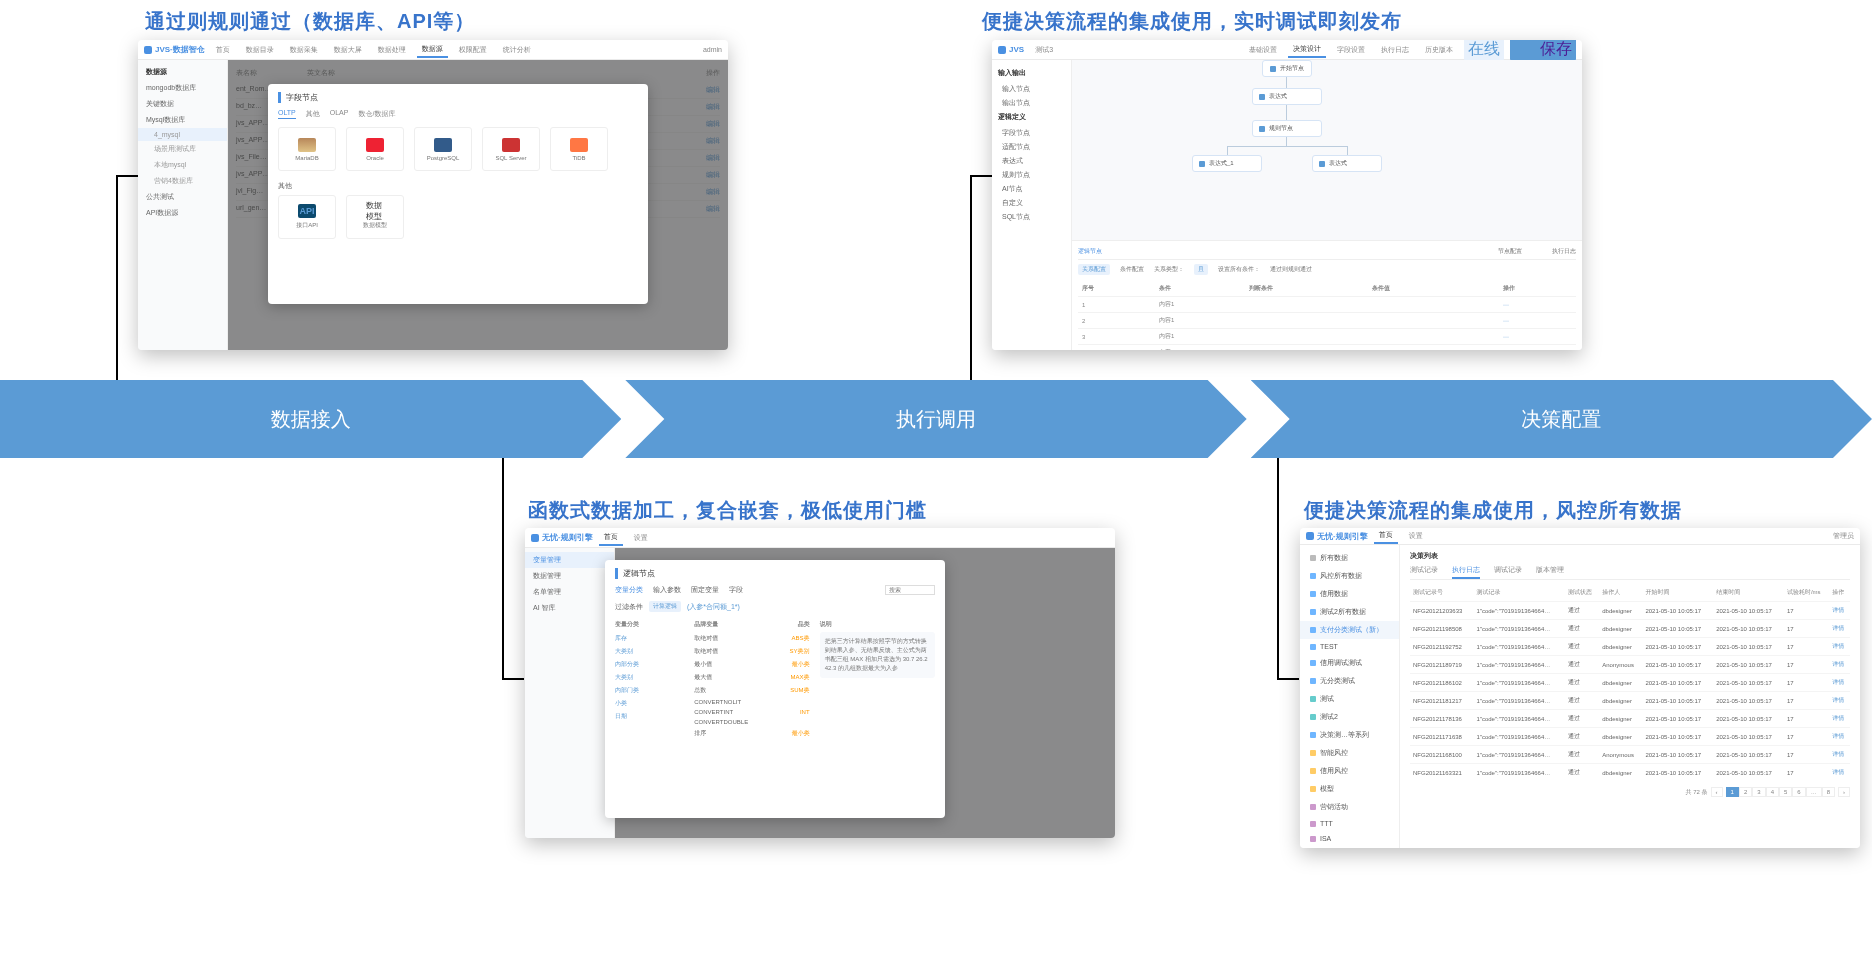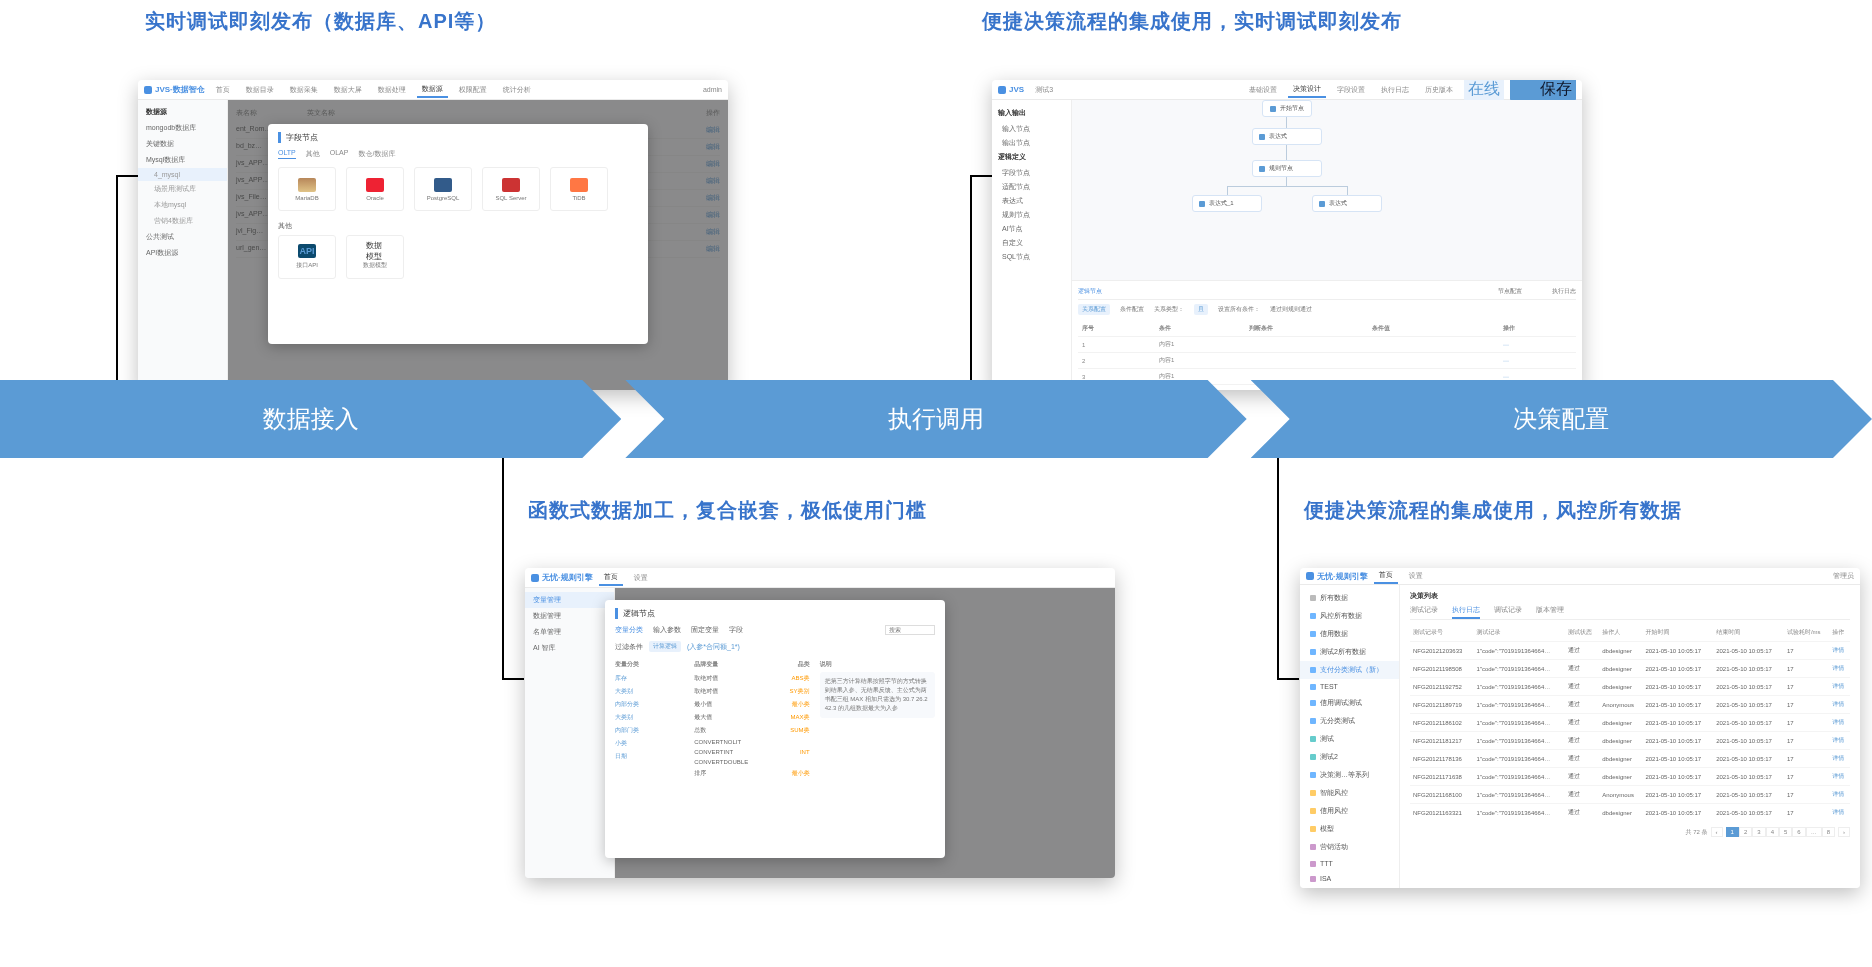--- a/index.html
+++ b/index.html
@@ -20,21 +20,20 @@
     letter-spacing: 1px;
   }
   .screenshot {
     position: absolute;
     background: #f4f5f6;
     border-radius: 4px;
     box-shadow: 0 6px 20px rgba(0,0,0,.25);
     overflow: hidden;
     display: flex;
     flex-direction: column;
-    margin-top: 40px;
   }
   .ss-header {
     height: 20px;
     background: #fff;
     border-bottom: 1px solid #eaeaea;
     display: flex;
     align-items: center;
     padding: 0 6px;
     gap: 6px;
   }
@@ -155,36 +154,36 @@
     width: 100%;
     height: 78px;
     display: flex;
   }
   .chevron {
     position: relative;
     flex: 1;
     height: 78px;
     background: #5b9bd5;
     color: #fff;
-    font-size: 24px;
+    font-size: 20px;
     display: flex; align-items: center; justify-content: center;
     margin-right: 4px;
     clip-path: polygon(0 0, calc(100% - 39px) 0, 100% 50%, calc(100% - 39px) 100%, 0 100%, 39px 50%);
   }
   .chevron:first-child { clip-path: polygon(0 0, calc(100% - 39px) 0, 100% 50%, calc(100% - 39px) 100%, 0 100%); }
   .chevron:last-child { margin-right: 0; }
 
   
   .vline { position:absolute; width:2px; background:#000; }
   .hline { position:absolute; height:2px; background:#000; }
 </style>
 </head>
 <body>
 
-<div class="caption" style="left:145px; top:8px;">实时调试即刻发布（数据库、API等）</div>
+<div class="caption" style="left:145px; top:8px;">通过则规则通过（数据库、API等）</div>
 <div class="caption" style="left:982px; top:8px;">便捷决策流程的集成使用，实时调试即刻发布</div>
 <div class="caption" style="left:528px; top:497px;">函数式数据加工，复合嵌套，极低使用门槛</div>
 <div class="caption" style="left:1304px; top:497px;">便捷决策流程的集成使用，风控所有数据</div>
 
 <div class="vline" style="left:116px; top:175px; height:205px;"></div>
 <div class="hline" style="left:116px; top:175px; width:22px;"></div>
 
 <div class="vline" style="left:970px; top:175px; height:205px;"></div>
 <div class="hline" style="left:970px; top:175px; width:22px;"></div>
 
@@ -311,21 +310,21 @@
   <div class="ss-header">
     <span class="ss-logo">JVS</span>
     <span class="ss-tab">测试3</span>
     <span style="flex:1"></span>
     <span class="ss-tab">基础设置</span>
     <span class="ss-tab active">决策设计</span>
     <span class="ss-tab">字段设置</span>
     <span class="ss-tab">执行日志</span>
     <span class="ss-tab">历史版本</span>
     <span class="pill pill-blue">在线</span>
-    <span class="pill" style="background:#5b9bd5;color:#0f172a;padding-left:30px;">保存</span>
+    <span class="pill" style="background:#5b9bd5;color:#4c1d95;padding-left:30px;">保存</span>
   </div>
   <div class="ss2-body">
     <div class="ss2-side">
       <h5>输入输出</h5>
       <div>输入节点</div>
       <div>输出节点</div>
       <h5>逻辑定义</h5>
       <div>字段节点</div>
       <div>适配节点</div>
       <div>表达式</div>

